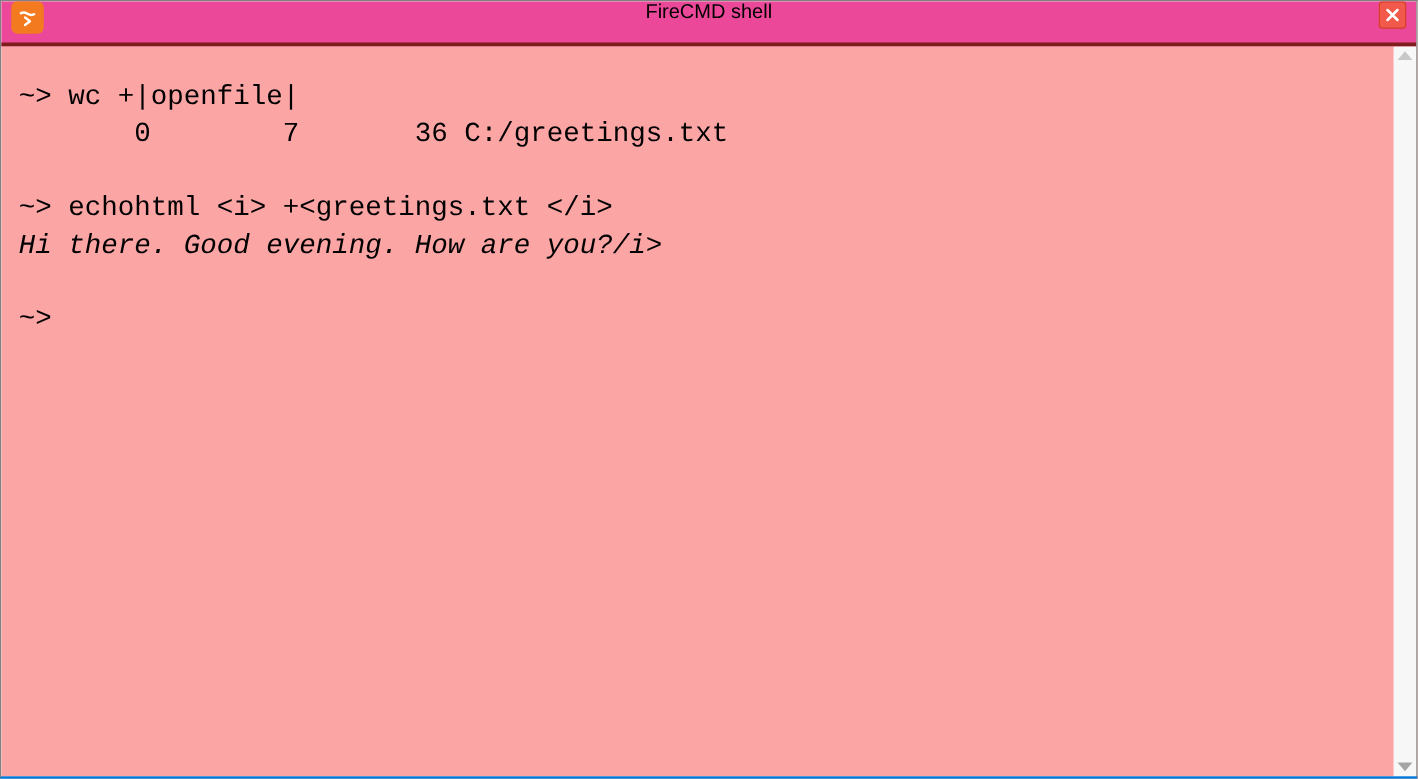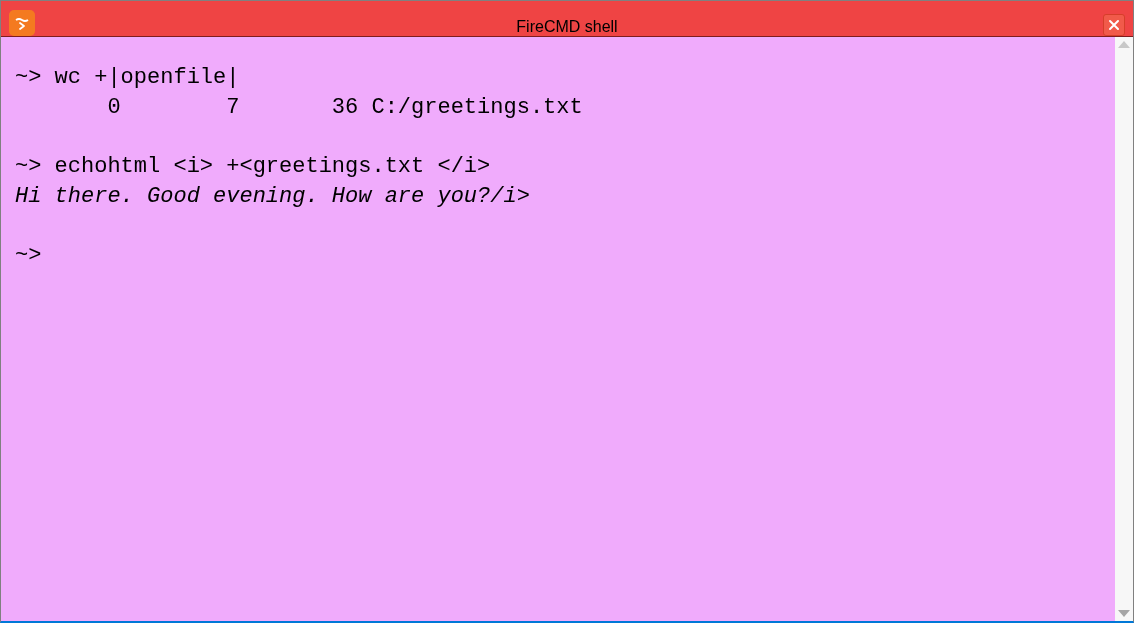--- a/index.html
+++ b/index.html
@@ -11,24 +11,24 @@
       width: 1134px;
       height: 623px;
       font-family: Arial, sans-serif;
       background: #fff;
       overflow: hidden;
       border: 1px solid #808080;
       border-bottom: 2px solid #0078d7;
     }
     .title-bar {
       height: 36px;
-      background: #ef4444;
-      border-bottom: 1px solid #7f1d1d;
+      background: #ec4899;
+      border-bottom: 3px solid #7f1d1d;
       display: flex;
-      align-items: flex-end;
+      align-items: flex-start;
       position: relative;
       padding: 0 6px;
     }
     .app-icon {
       width: 26px;
       height: 26px;
       background: #f47a20;
       border-radius: 5px;
       display: flex;
       align-items: center;
@@ -67,21 +67,21 @@
       display: flex;
       height: calc(100% - 36px);
     }
     .terminal {
       flex: 1;
       padding: 26px 14px 14px 14px;
       font-family: 'Courier New', 'Lucida Console', monospace;
       font-size: 22px;
       line-height: 1.35;
       color: #000;
-      background: #f0abfc;
+      background: #fca5a5;
       white-space: pre;
       overflow: hidden;
     }
     .terminal .italic {
       font-style: italic;
     }
     .scrollbar {
       width: 18px;
       background: #f7f7f7;
       display: flex;

